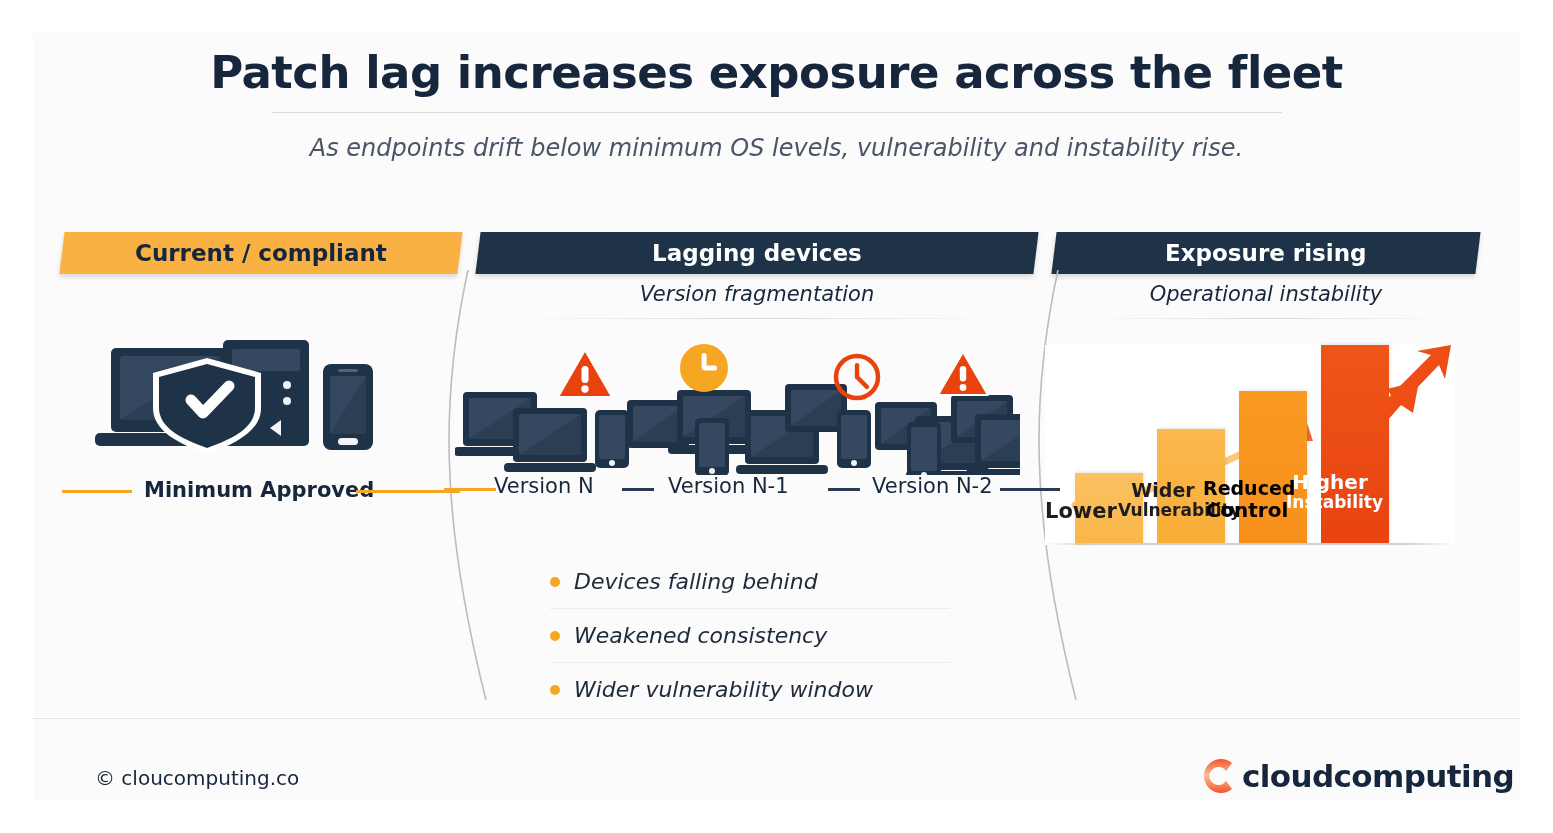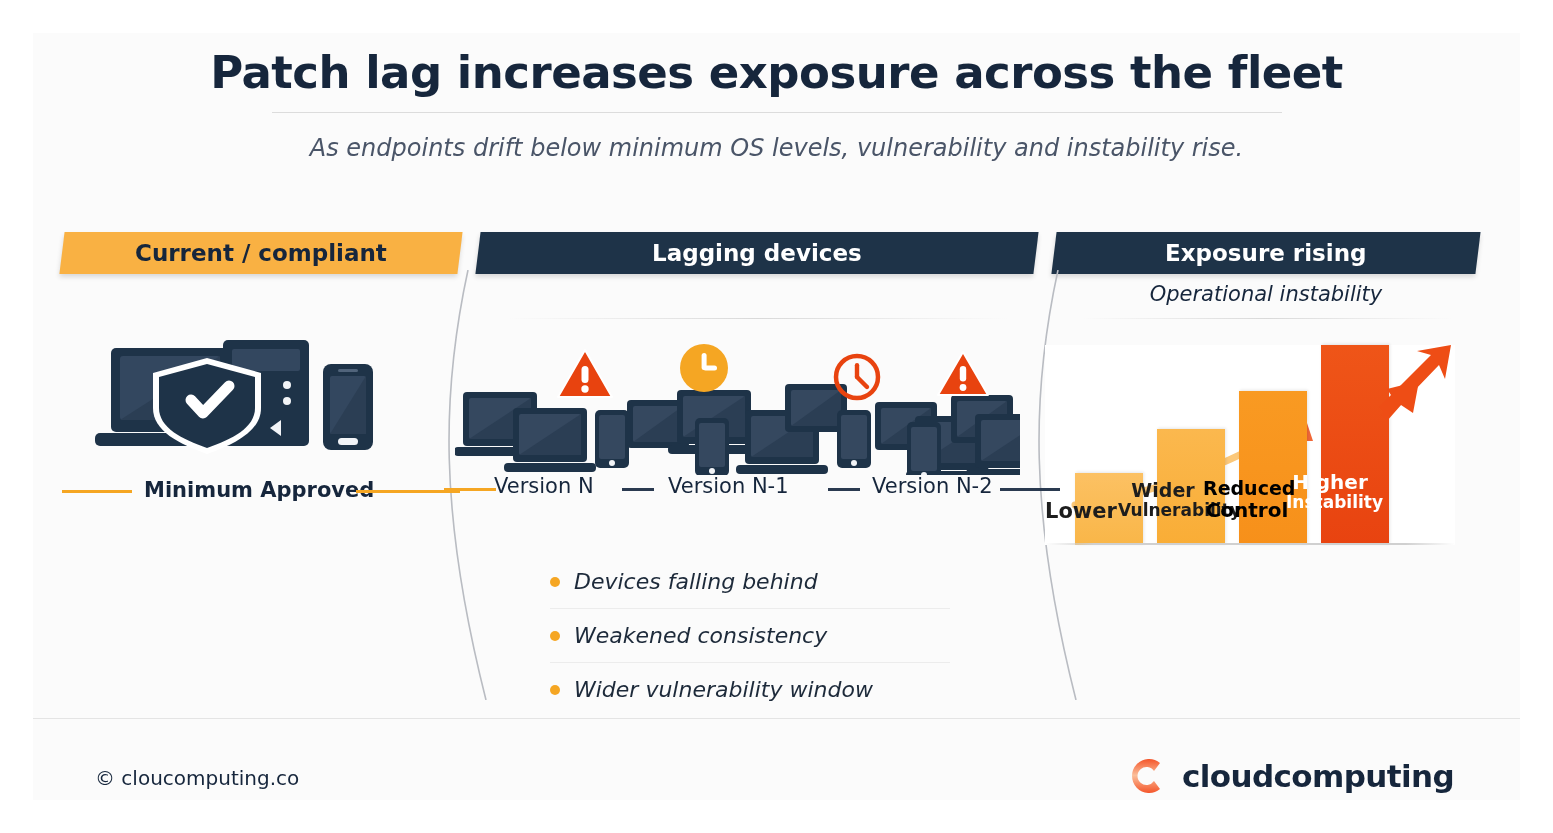--- a/index.html
+++ b/index.html
@@ -144,22 +144,22 @@
   
   .footer-rule{
     position:absolute;left:33px;top:718px;width:1487px;height:1px;background:#e4e4e4;
   }
   .copyright{
     position:absolute;left:95px;top:766px;
     font-size:20px;color:#16263c;
     font-family:"DejaVu Sans", sans-serif;white-space:nowrap;
   }
   .logo{
-    position:absolute;left:1124px;top:752px;height:48px;
-    display:flex;align-items:center;gap:12px;
+    position:absolute;left:1196px;top:752px;height:48px;
+    display:flex;align-items:center;
   }
   .logo-word{
     font-size:31px;font-weight:bold;color:#16263c;letter-spacing:-0.6px;
     font-family:"DejaVu Sans", sans-serif;white-space:nowrap;
   }
 </style>
 </head>
 <body>
 
 <div class="canvas">
@@ -172,20 +172,21 @@
   <div class="ribbon ribbon-a">
     <span>Current / compliant</span>
   </div>
   <div class="ribbon ribbon-b">
     <span>Lagging devices</span>
   </div>
   <div class="ribbon ribbon-c">
     <span>Exposure rising</span>
   </div>
 
+  <div class="subhead subhead-b">Version fragmentation</div>
   <div class="subhead-rule rule-b"></div>
   <div class="subhead subhead-c">Operational instability</div>
   <div class="subhead-rule rule-c"></div>
 
   <svg class="divider div-1" viewBox="0 0 90 430">
     <path d="M40 0 C14 120, 10 240, 58 430" fill="none" stroke="#b9bcc2" stroke-width="1.6"></path>
   </svg>
   <svg class="divider div-2" viewBox="0 0 90 430">
     <path d="M40 0 C14 120, 10 240, 58 430" fill="none" stroke="#b9bcc2" stroke-width="1.6"></path>
   </svg>

